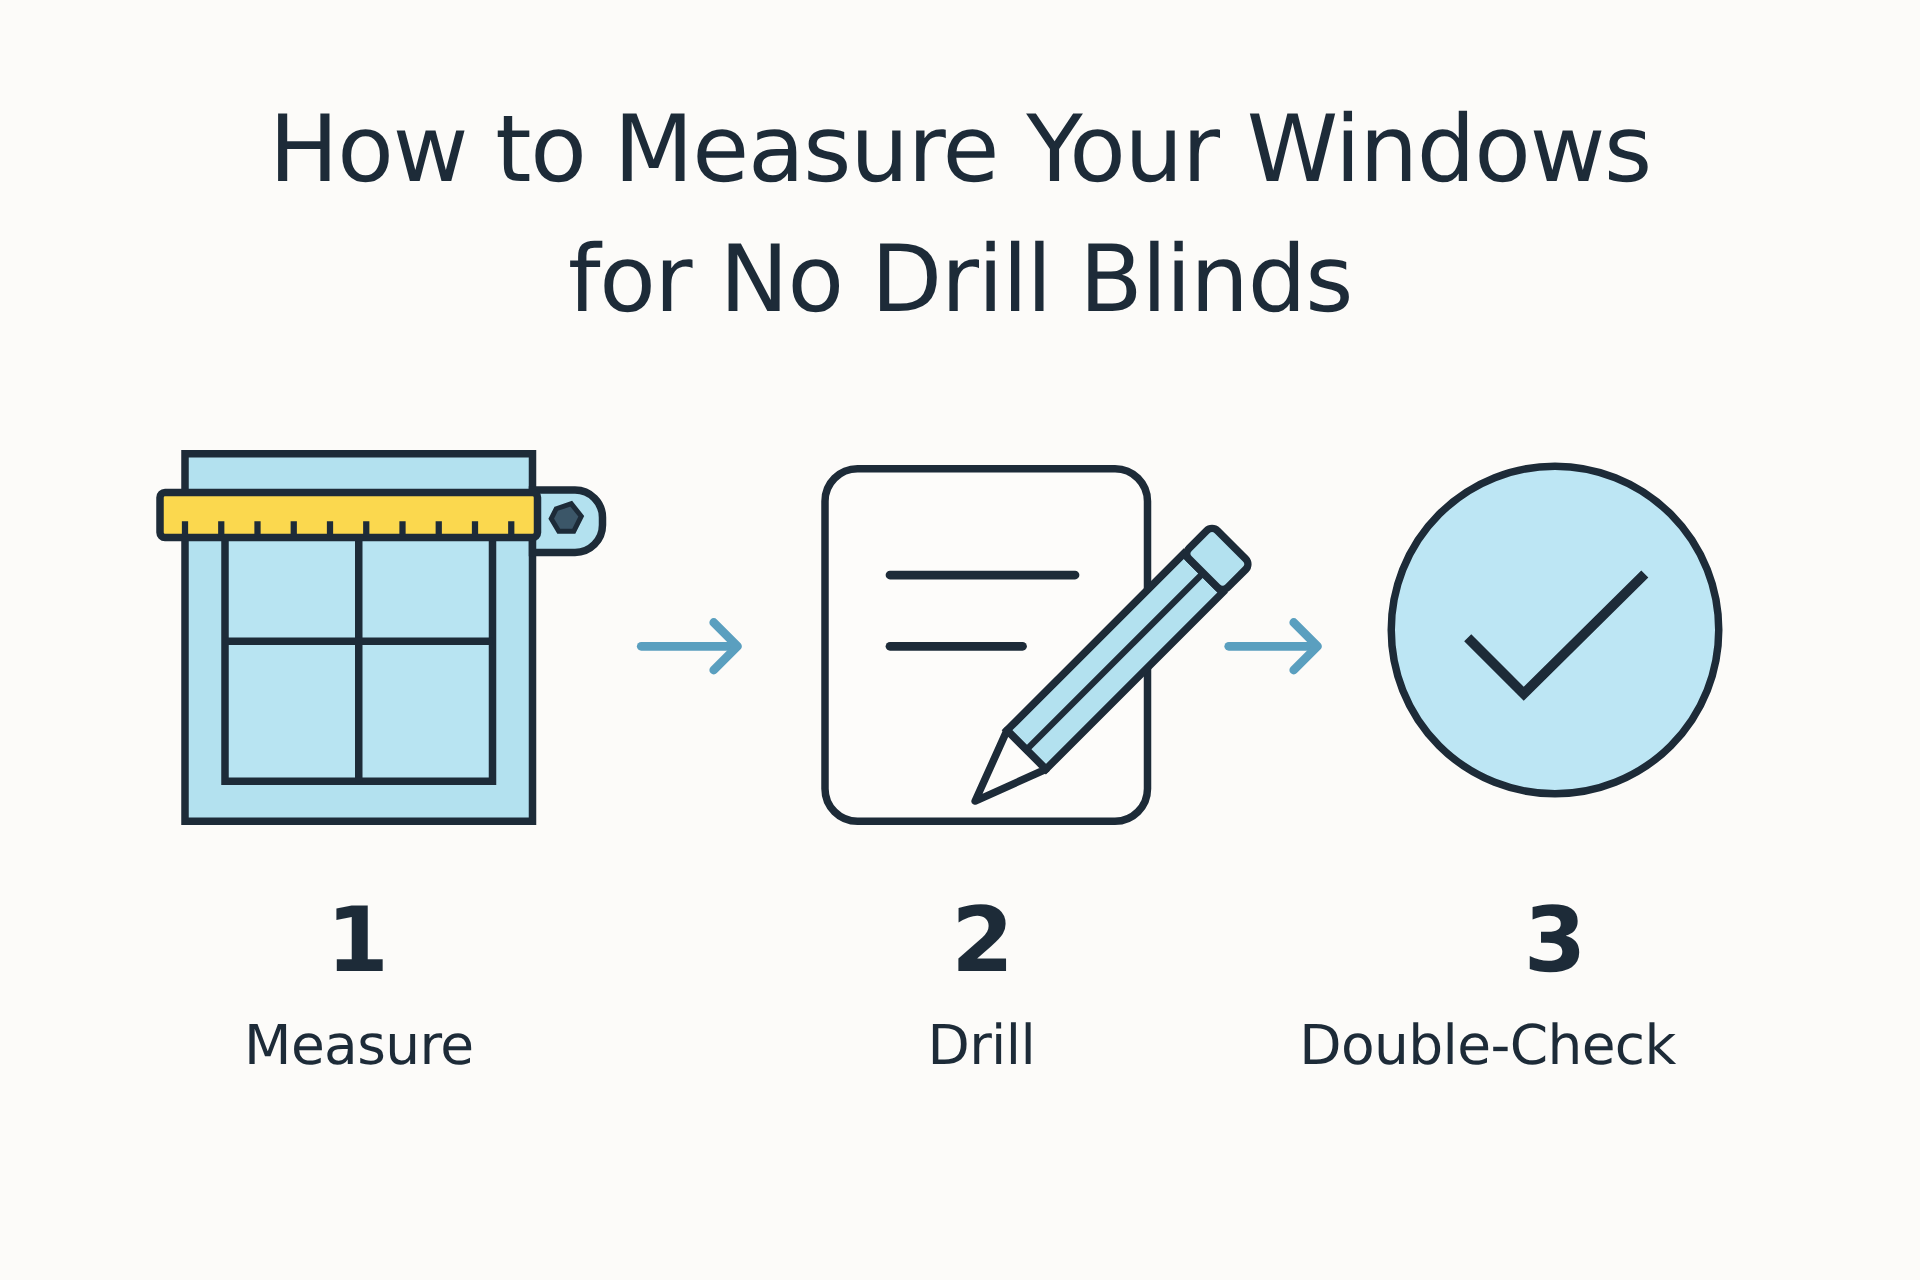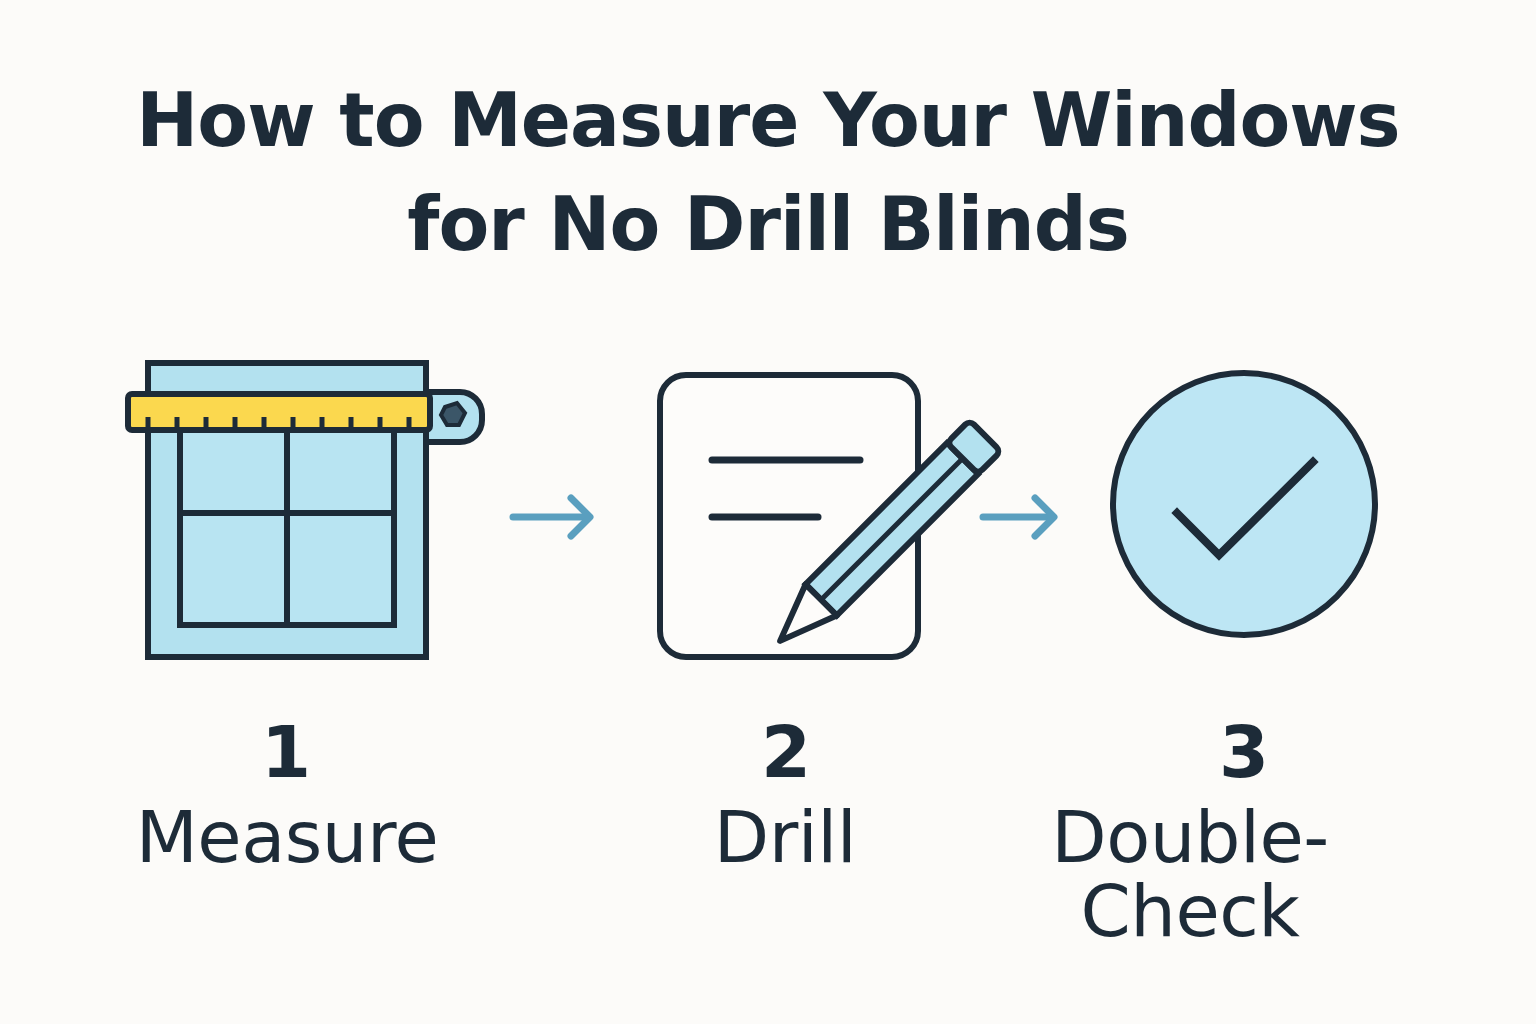--- a/index.html
+++ b/index.html
@@ -6,33 +6,33 @@
     body {
       width: 1536px; height: 1024px;
       background: #fcfbf9;
       position: relative; overflow: hidden;
       font-family: "DejaVu Sans", "Liberation Sans", sans-serif;
       color: #1d2b38;
     }
     .title {
       position: absolute; left: 0; right: 0; top: 68px;
       text-align: center;
-      font-size: 74px; font-weight: 700; line-height: 104px;
+      font-size: 74px; font-weight: 400; line-height: 104px;
       letter-spacing: -1px;
     }
     .title span { display: block; }
     .icon { position: absolute; }
     .arrow { position: absolute; }
     .step-num {
       position: absolute; top: 712px; width: 400px;
       text-align: center; font-size: 72px; font-weight: 700; line-height: 80px;
     }
     .step-label {
       position: absolute; top: 800px; width: 460px;
-      text-align: center; font-size: 72px; font-weight: 400; line-height: 74px;
+      text-align: center; font-size: 44px; font-weight: 400; line-height: 74px;
       letter-spacing: -0.5px;
     }
   </style>
 </head>
 <body>
 
 <div class="title">
   <span>How to Measure Your Windows</span>
   <span>for No Drill Blinds</span>
 </div>

